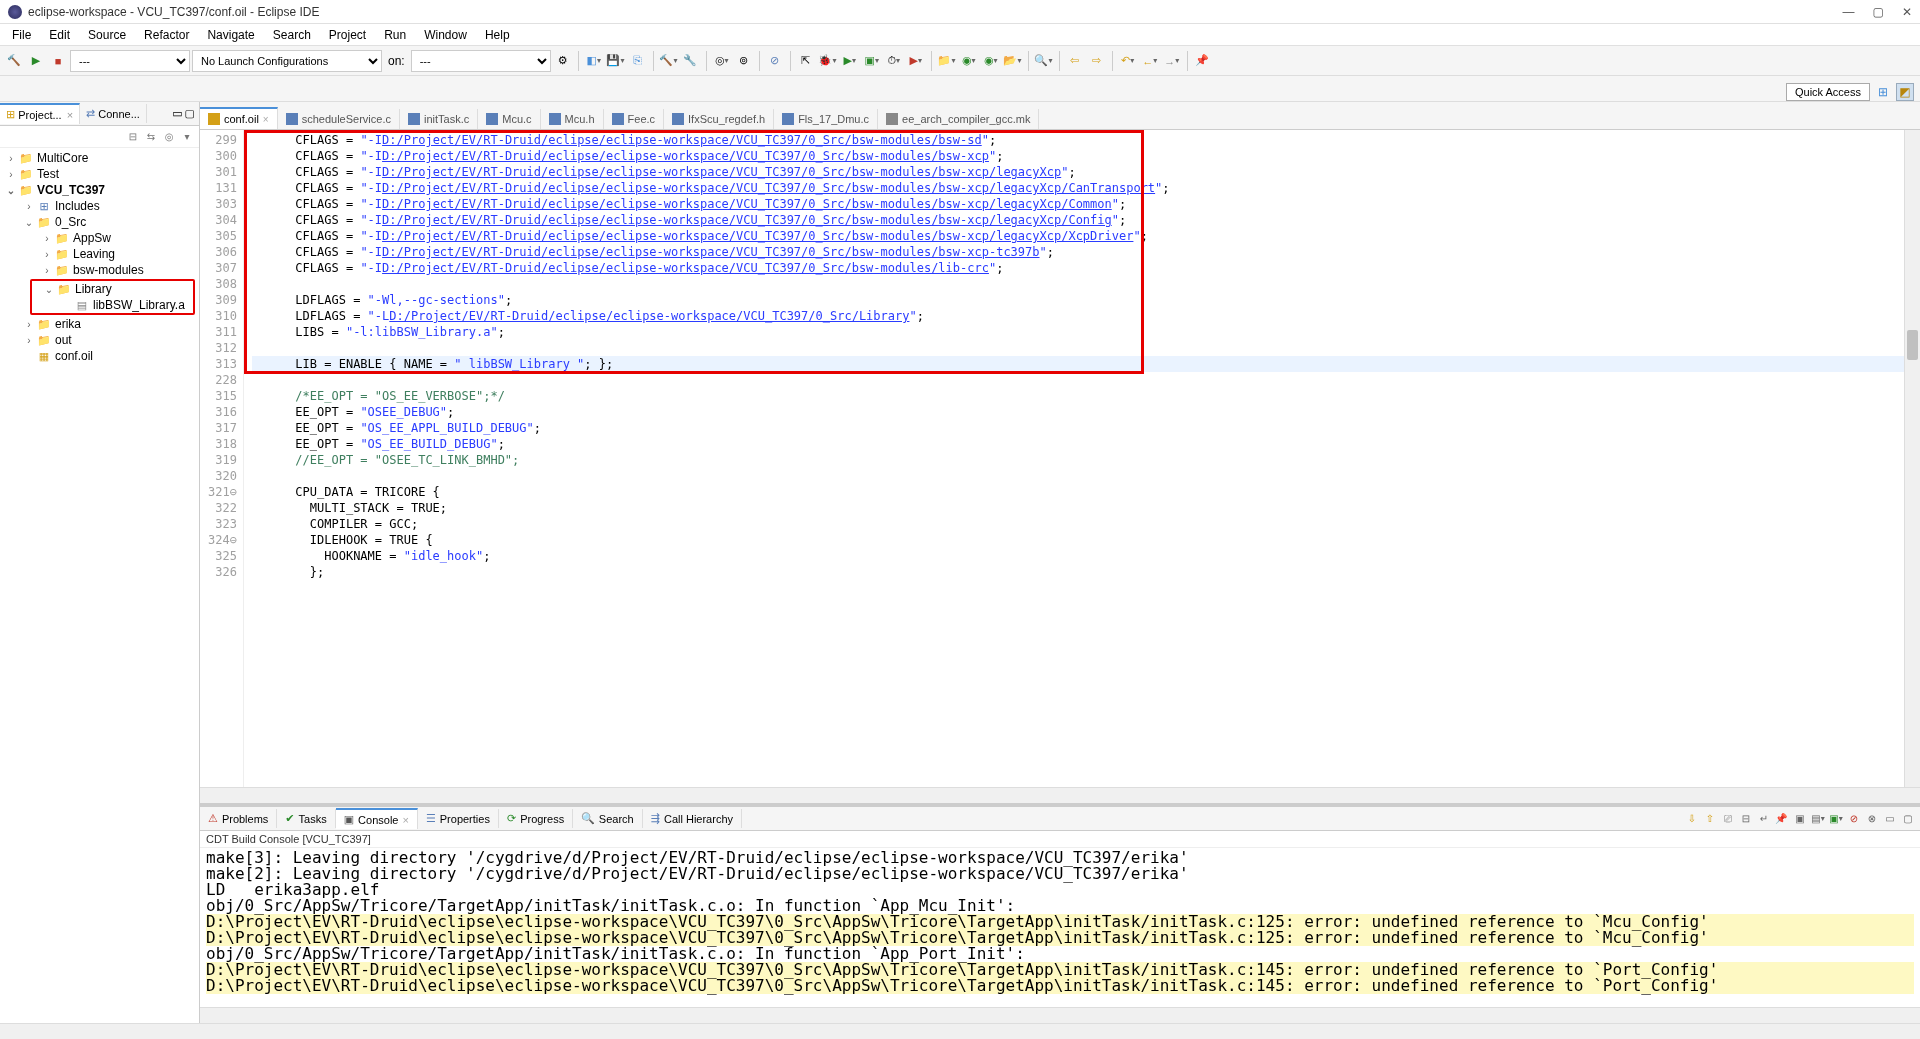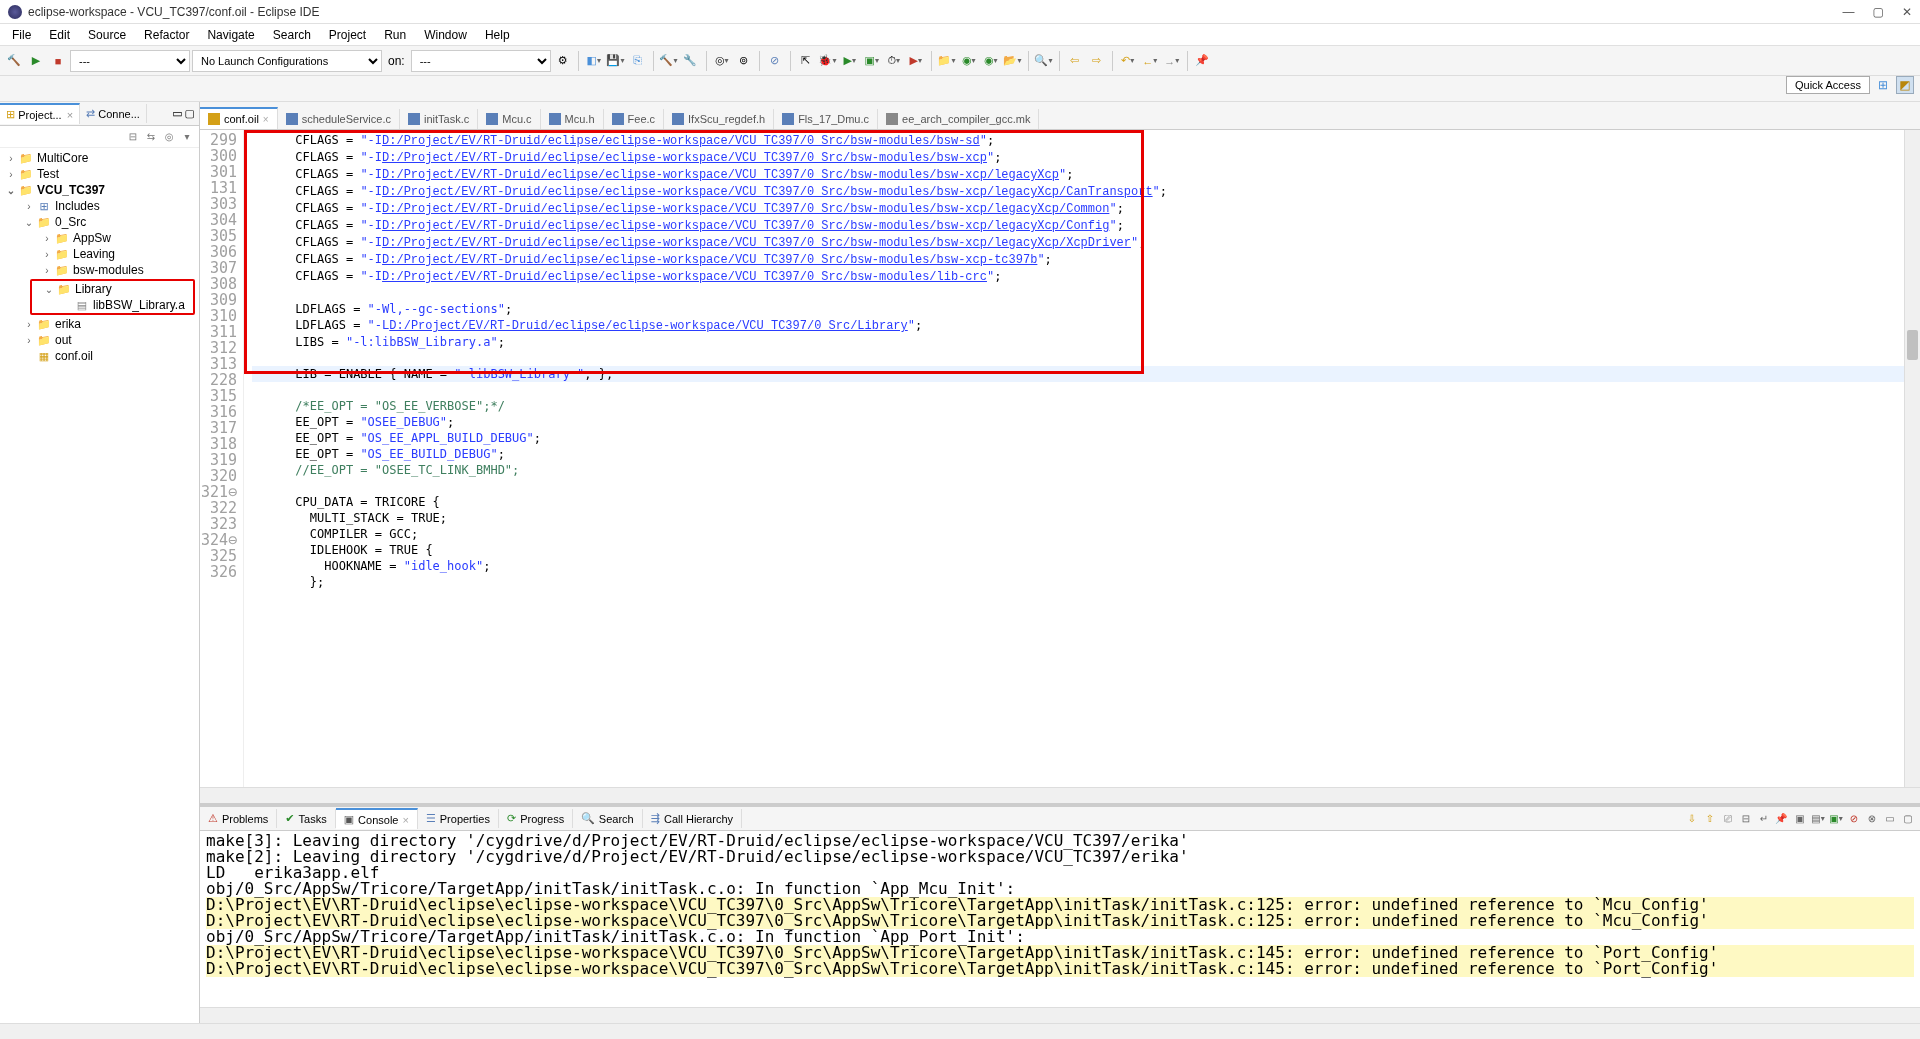--- a/index.html
+++ b/index.html
@@ -7,21 +7,21 @@
 .titlebar { background: #fff; height: 24px; display: flex; align-items: center; padding: 0 8px; color: #333; border-bottom:1px solid #e0e0e0;}
 .titlebar .ico { width:14px; height:14px; border-radius:50%; background: radial-gradient(circle, #5a5a9a, #2a2a5a); margin-right:6px;}
 .titlebar .wbtns { margin-left:auto; display:flex; gap:18px; color:#555;}
 .titlebar .wbtns span { cursor:default; font-family:sans-serif;}
 .menubar { background:#fff; height:22px; display:flex; align-items:center; padding:0 4px; gap:2px; border-bottom:1px solid #e0e0e0;}
 .menubar .mitem { padding:2px 8px; cursor:default;}
 .toolbar { background:#f5f5f5; height:30px; display:flex; align-items:center; padding:0 4px; gap:2px; border-bottom:1px solid #ddd;}
 .toolbar .tbtn { width:20px; height:20px; display:flex; align-items:center; justify-content:center; border-radius:2px; cursor:default; font-size:11px;}
 .toolbar select, .toolbar .combo { height:22px; font-size:11px; border:1px solid #ccc; background:#fff; padding:0 4px;}
 .toolbar .sep { width:1px; height:20px; background:#ccc; margin:0 3px;}
-.qaccess { background:#f5f5f5; height:26px; display:flex; align-items:flex-start; justify-content:flex-end; padding:0 6px; gap:4px; border-bottom:1px solid #ddd;}
+.qaccess { background:#f5f5f5; height:26px; display:flex; align-items:flex-end; justify-content:flex-end; padding:0 6px; gap:4px; border-bottom:1px solid #ddd;}
 .qaccess .qbox { border:1px solid #aaa; padding:2px 8px; background:#fff; font-size:11px;}
 .qaccess .pbtn { width:18px; height:18px; display:flex; align-items:center; justify-content:center; cursor:default;}
 .main { flex:1; display:flex; overflow:hidden;}
 .left { width:200px; display:flex; flex-direction:column; border-right:1px solid #ccc; background:#fff;}
 .viewtabs { height:24px; display:flex; align-items:center; border-bottom:1px solid #ccc; background:#f5f5f5; font-size:11px;}
 .viewtab { padding:3px 6px; display:flex; align-items:center; gap:3px; cursor:default; border-right:1px solid #ddd;}
 .viewtab.active { background:#fff; border-top:2px solid #4a90d9;}
 .viewtab .x { color:#999; margin-left:2px;}
 .viewtabs .vtb { margin-left:auto; display:flex; gap:2px; padding:0 4px;}
 .vtoolbar { height:22px; display:flex; align-items:center; justify-content:flex-end; gap:2px; padding:0 4px; border-bottom:1px solid #eee;}
@@ -32,24 +32,24 @@
 .tnode .ico { width:16px; height:14px; margin-right:3px; display:inline-flex; align-items:center; justify-content:center; font-size:11px;}
 .tnode.bold { font-weight:bold;}
 .redbox { border:2px solid #e60000; border-radius:2px;}
 .center { flex:1; display:flex; flex-direction:column; overflow:hidden;}
 .edtabs { height:28px; display:flex; align-items:flex-end; background:#f5f5f5; border-bottom:1px solid #ccc; overflow:hidden; font-size:11px;}
 .edtab { padding:4px 8px; display:flex; align-items:center; gap:4px; cursor:default; border-right:1px solid #ddd; color:#555;}
 .edtab.active { background:#fff; border-top:2px solid #4a90d9; color:#000;}
 .edtab .x { color:#aaa; font-size:10px;}
 .edtab .fico { width:12px; height:12px; display:inline-block;}
 .editor-wrap { flex:1; display:flex; overflow:hidden; background:#fff; position:relative;}
-.gutter { width:44px; background:#fff; color:#a0a0a0; text-align:right; padding:2px 6px 2px 0; font-family:Consolas,monospace; font-size:15px; line-height:16px; user-select:none; border-right:1px solid #eee;}
+.gutter { width:44px; background:#fff; color:#a0a0a0; text-align:right; padding:2px 6px 2px 0; font-family:Consolas,monospace; font-size:12px; line-height:16px; user-select:none; border-right:1px solid #eee;}
 .code { flex:1; overflow:auto; font-family:Consolas,monospace; font-size:12px; line-height:16px; padding:2px 0 2px 8px; white-space:pre; color:#000;}
 .code .c-str { color:#2a3cff;}
-.code .c-path { color:#2a3cff; text-decoration:underline; text-decoration-color:#2a3cff;font-family:Liberation Mono, monospace;}
+.code .c-path { color:#2a3cff; text-decoration:underline; text-decoration-color:#2a3cff;}
 .code .c-com { color:#3f7f5f;}
 .code .c-cur { background:#eaf3ff;}
 .edredbox { position:absolute; border:3px solid #e60000; pointer-events:none;}
 .vscroll { width:16px; background:#f0f0f0; border-left:1px solid #ddd; position:relative;}
 .vscroll .thumb { position:absolute; left:2px; right:2px; background:#c0c0c0; border-radius:2px;}
 .bottom { height:220px; display:flex; flex-direction:column; border-top:4px solid #ccc; background:#fff;}
 .btabs { height:24px; display:flex; align-items:center; background:#f5f5f5; border-bottom:1px solid #ccc; font-size:11px;}
 .btab { padding:3px 8px; display:flex; align-items:center; gap:4px; cursor:default; border-right:1px solid #ddd;}
 .btab.active { background:#fff; border-top:2px solid #4a90d9;}
 .btab .x { color:#aaa;}
@@ -355,19 +355,20 @@
           <span class="bt">📌</span>
           <span class="bt">▣</span>
           <span class="bt drop">▤</span>
           <span class="bt drop" style="color:#2a8a2a">▣</span>
           <span class="bt" style="color:#c0392b">⊘</span>
           <span class="bt">⊗</span>
           <span class="bt">▭</span>
           <span class="bt">▢</span>
         </div>
       </div>
+      <div class="consolehdr">CDT Build Console [VCU_TC397]</div>
       <div class="console" id="console"><div>make[3]: Leaving directory '/cygdrive/d/Project/EV/RT-Druid/eclipse/eclipse-workspace/VCU_TC397/erika'</div><div>make[2]: Leaving directory '/cygdrive/d/Project/EV/RT-Druid/eclipse/eclipse-workspace/VCU_TC397/erika'</div><div>LD   erika3app.elf</div><div>obj/0_Src/AppSw/Tricore/TargetApp/initTask/initTask.c.o: In function `App_Mcu_Init':</div><div class="err">D:\Project\EV\RT-Druid\eclipse\eclipse-workspace\VCU_TC397\0_Src\AppSw\Tricore\TargetApp\initTask/initTask.c:125: error: undefined reference to `Mcu_Config'</div><div class="err">D:\Project\EV\RT-Druid\eclipse\eclipse-workspace\VCU_TC397\0_Src\AppSw\Tricore\TargetApp\initTask/initTask.c:125: error: undefined reference to `Mcu_Config'</div><div>obj/0_Src/AppSw/Tricore/TargetApp/initTask/initTask.c.o: In function `App_Port_Init':</div><div class="err">D:\Project\EV\RT-Druid\eclipse\eclipse-workspace\VCU_TC397\0_Src\AppSw\Tricore\TargetApp\initTask/initTask.c:145: error: undefined reference to `Port_Config'</div><div class="err">D:\Project\EV\RT-Druid\eclipse\eclipse-workspace\VCU_TC397\0_Src\AppSw\Tricore\TargetApp\initTask/initTask.c:145: error: undefined reference to `Port_Config'</div></div>
       <div class="hscroll"></div>
     </div>
   </div>
 </div>
 
 <div class="hscroll"></div>
 
 </body></html>

